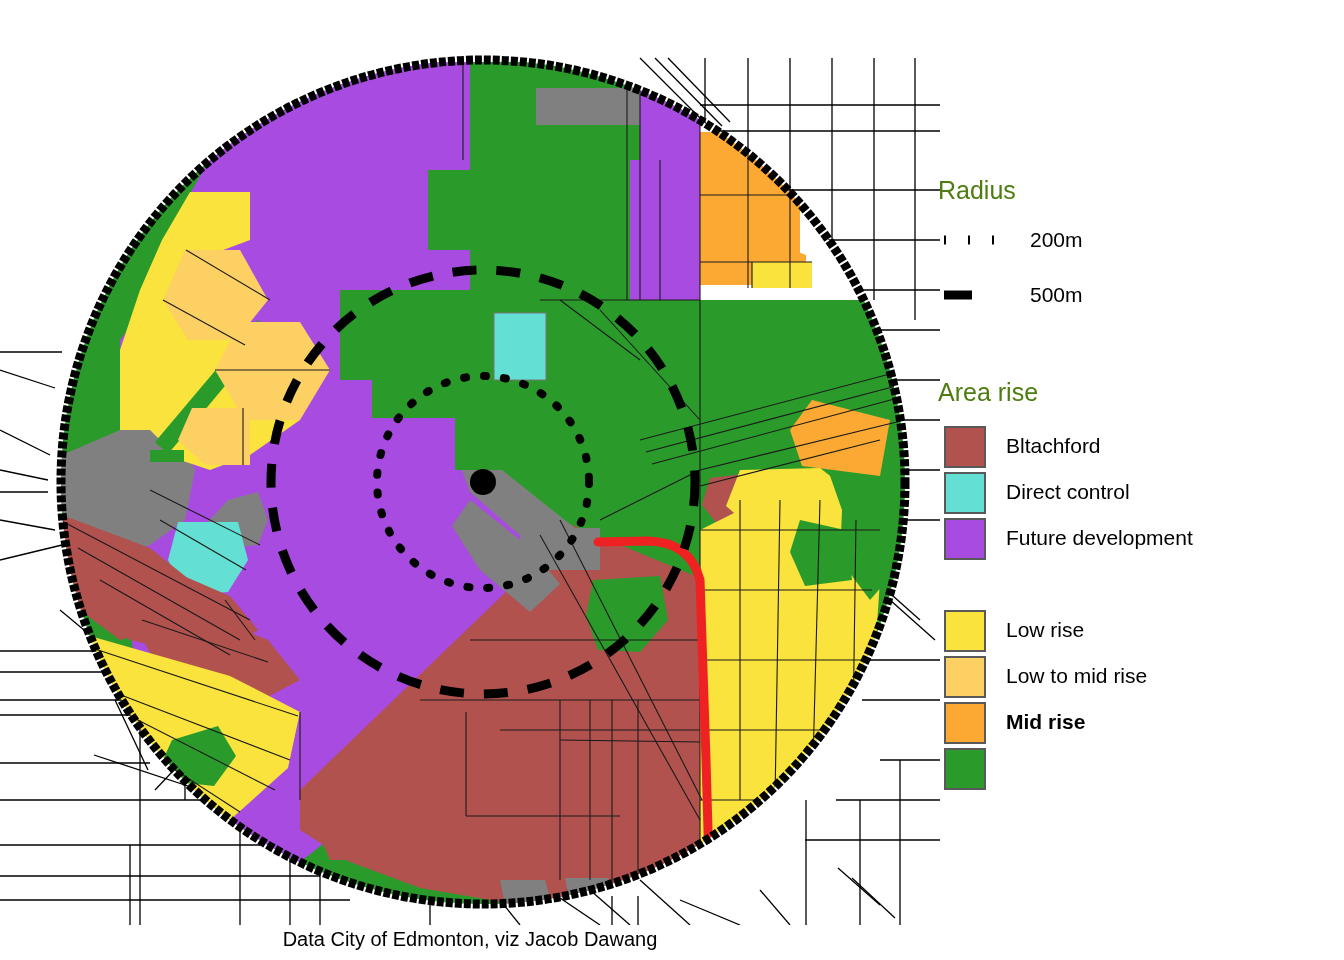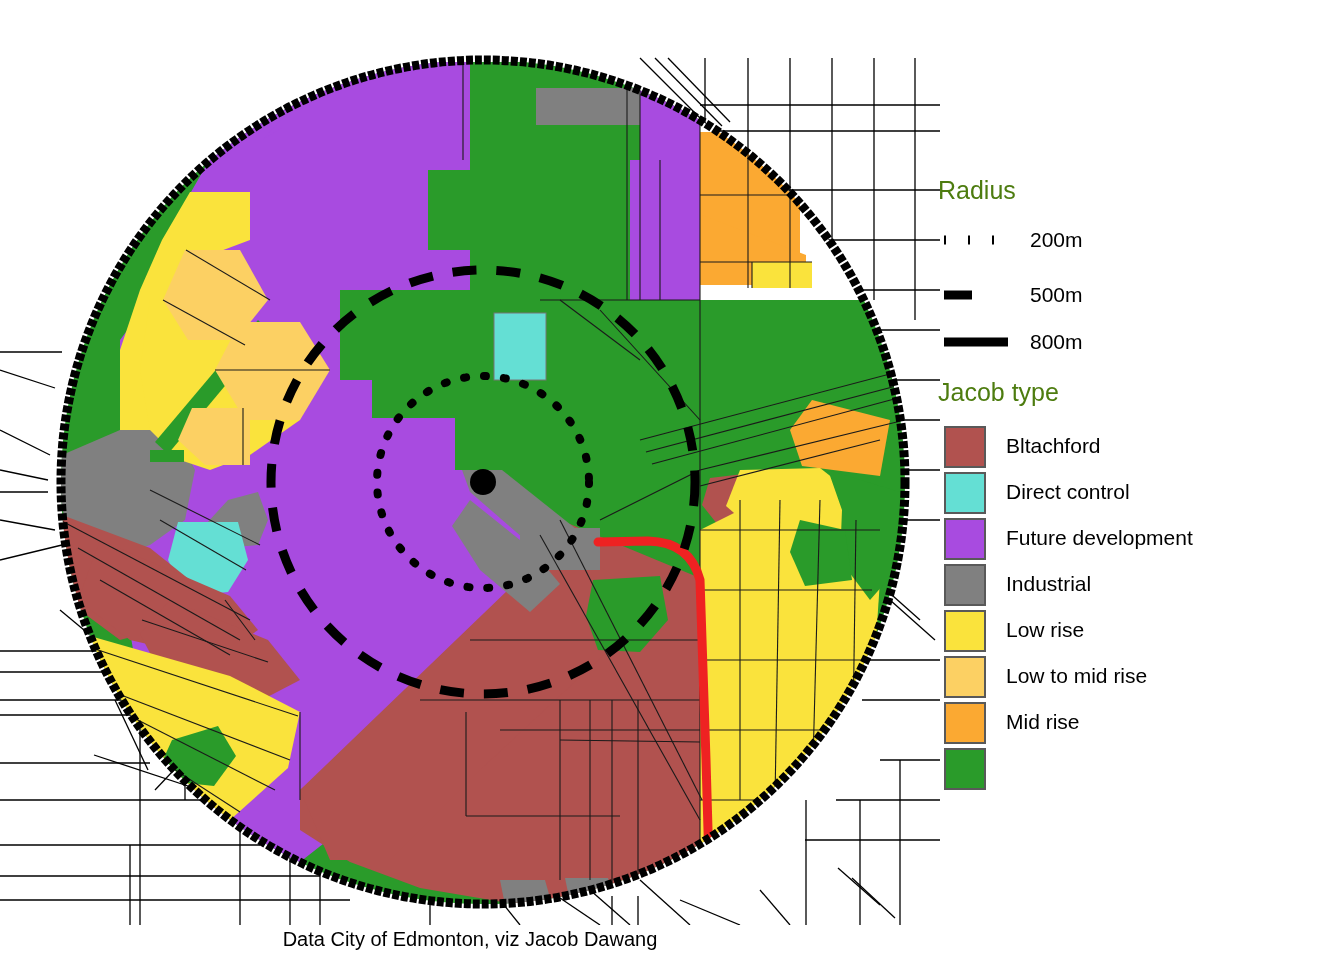--- a/index.html
+++ b/index.html
@@ -326,60 +326,50 @@
       <div class="radius-label">200m</div>
     </div>
 
     <div class="radius-row" style="top:275px;">
       <svg class="radius-key" viewBox="0 0 76 40">
         <line x1="6" y1="20" x2="70" y2="20" stroke="#000" stroke-width="9" stroke-dasharray="28 40" stroke-linecap="butt"></line>
       </svg>
       <div class="radius-label">500m</div>
     </div>
 
-    <div class="radius-row" style="top:322px;">
-      <svg class="radius-key" viewBox="0 0 76 40">
-        <line x1="6" y1="20" x2="70" y2="20" stroke="#000" stroke-width="9" stroke-linecap="butt"></line>
-      </svg>
-      <div class="radius-label">800m</div>
-    </div>
-
-    <div class="legend-title" id="areatype-title">Jacob type</div>
+
+    <div class="legend-title" id="areatype-title">Area rise</div>
 
     <div class="area-row" style="top:424px;">
       <div class="swatch" style="background:#b1524f;"></div>
       <div class="area-label">Bltachford</div>
     </div>
 
     <div class="area-row" style="top:516px;">
       <div class="swatch" style="background:#a84be0;"></div>
       <div class="area-label">Future development</div>
     </div>
 
     <div class="area-row" style="top:470px;">
       <div class="swatch" style="background:#64dfd4;"></div>
       <div class="area-label">Direct control</div>
     </div>
 
-    <div class="area-row" style="top:562px;">
-      <div class="swatch" style="background:#808080;"></div>
-      <div class="area-label">Industrial</div>
-    </div>
 
     <div class="area-row" style="top:654px;">
       <div class="swatch" style="background:#fcd063;"></div>
       <div class="area-label">Low to mid rise</div>
     </div>
 
     <div class="area-row" style="top:608px;">
       <div class="swatch" style="background:#fae33c;"></div>
       <div class="area-label">Low rise</div>
     </div>
 
-    <div class="area-row" style="top:700px;">
+    <div class="area-row" style="top:700px;font-weight:bold;">
       <div class="swatch" style="background:#fba932;"></div>
       <div class="area-label">Mid rise</div>
     </div>
 
     <div class="area-row" style="top:746px;">
       <div class="swatch" style="background:#2a9b2a;"></div>
     </div>
 
   </div>
 </div>

